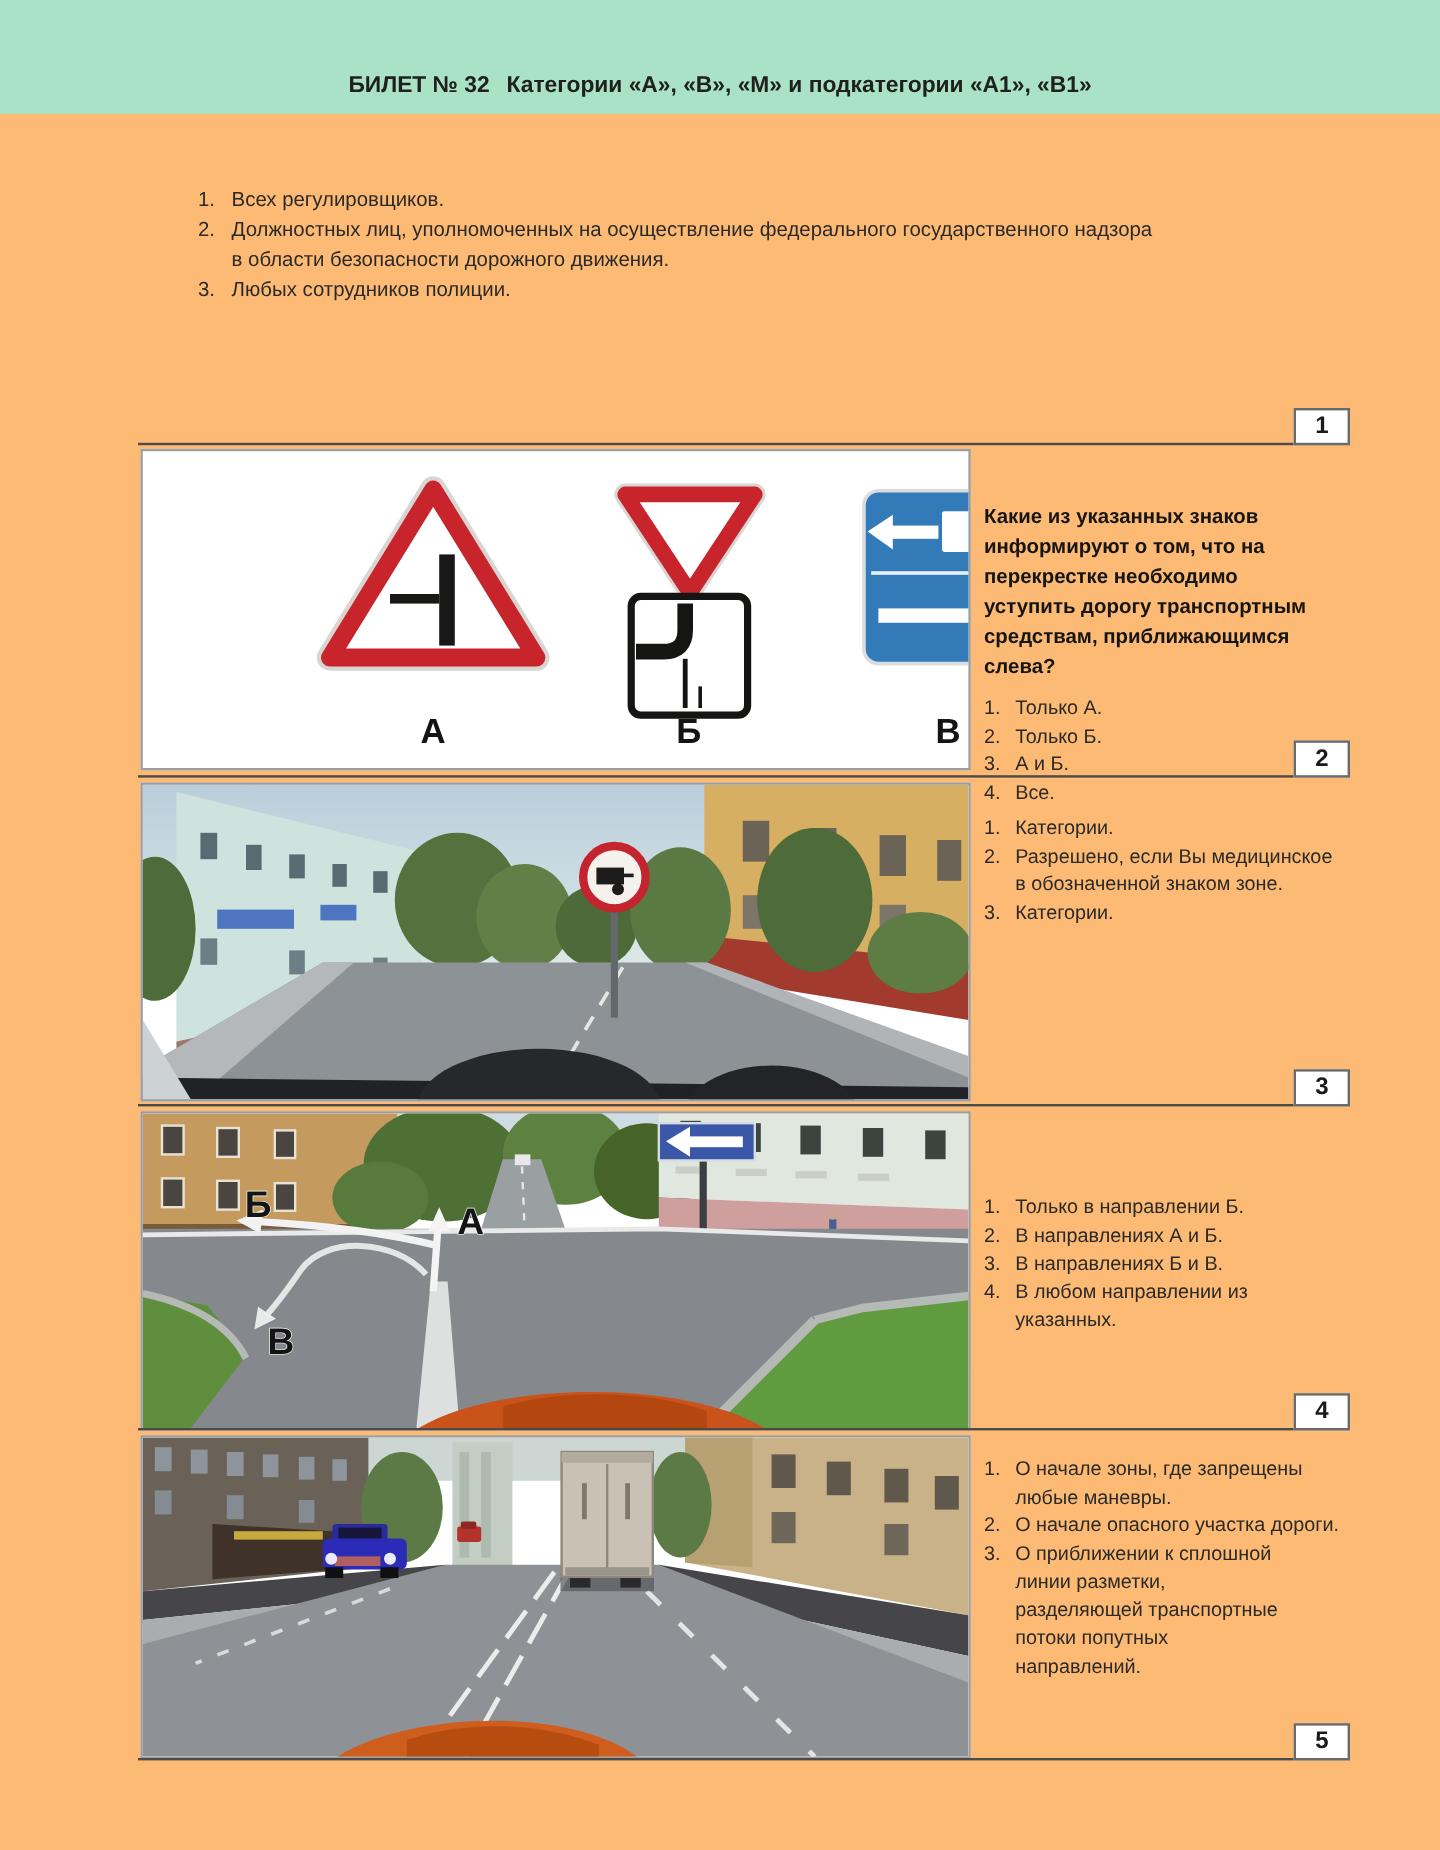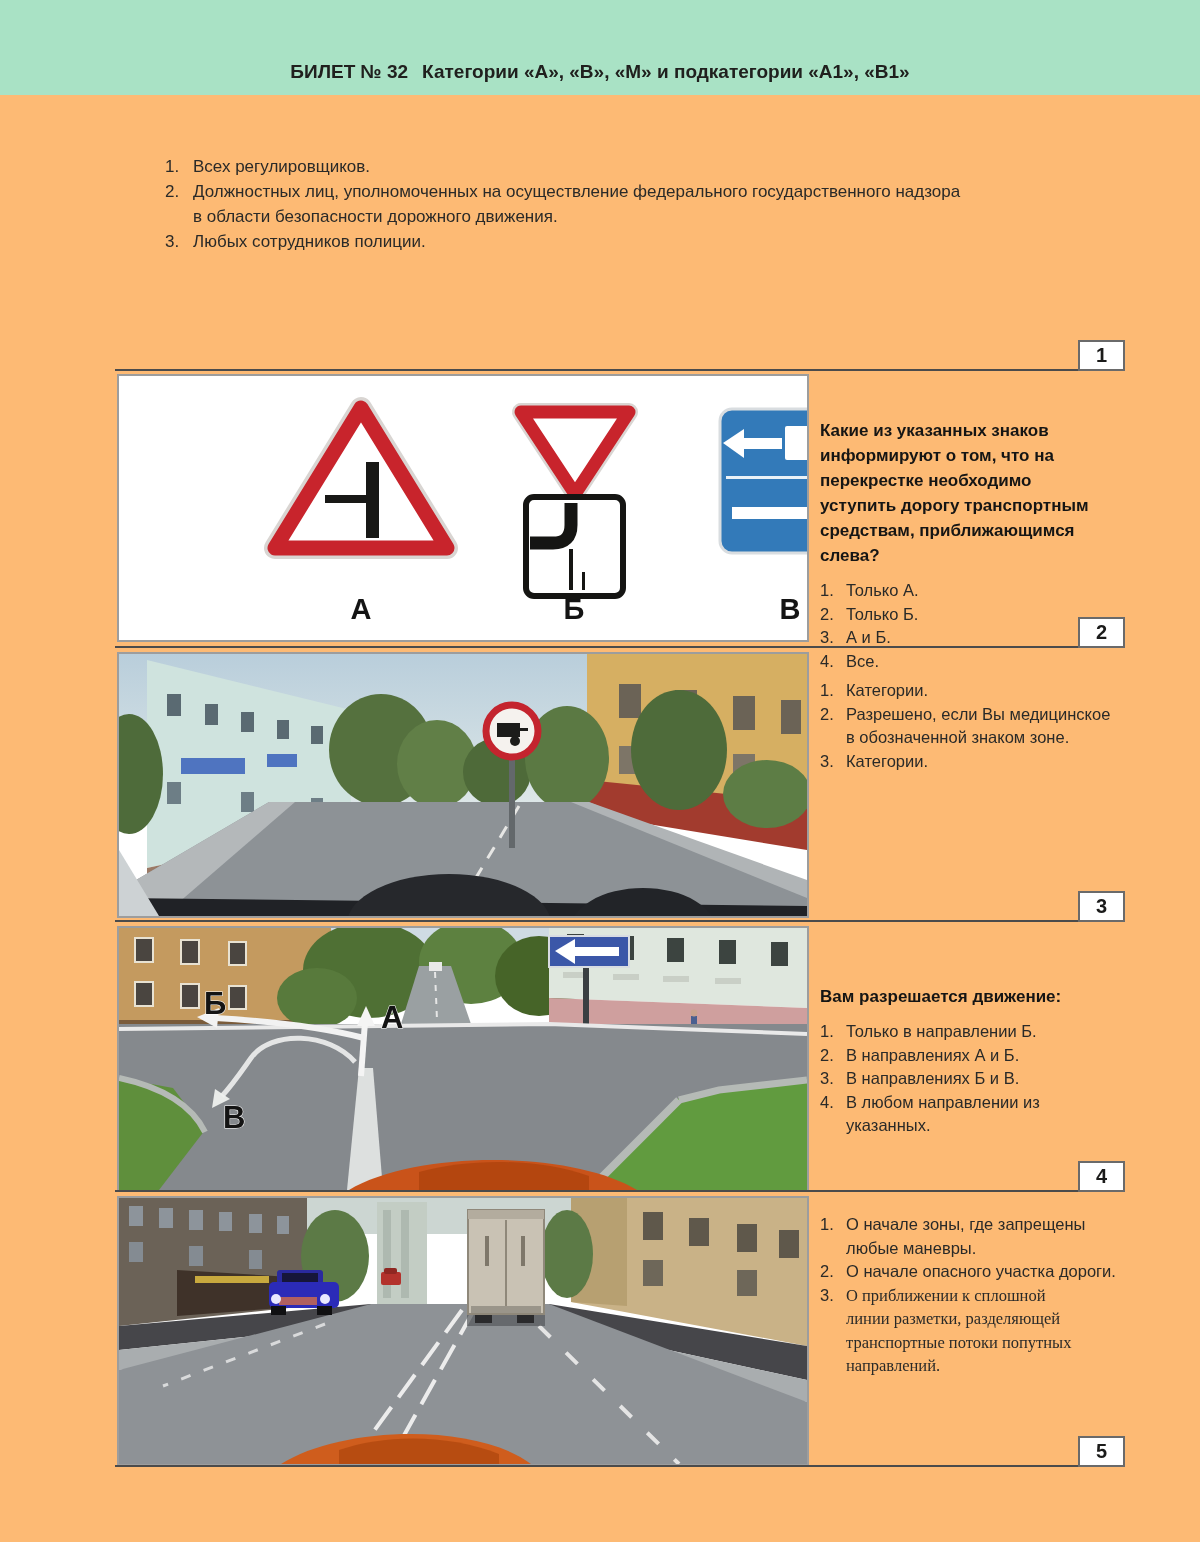--- a/index.html
+++ b/index.html
@@ -289,21 +289,20 @@
       <text x="104" y="200" font-size="31" font-weight="bold" fill="#141414" stroke="#ffffff" stroke-width="1" paint-order="stroke">В</text>
 
       <g>
         <path d="M230,262 C296,222 452,222 518,262 Z" fill="#c9531a"></path>
         <path d="M300,244 C350,230 420,230 470,248 L470,262 L300,262 Z" fill="#a33d08" opacity="0.55"></path>
       </g>
     </svg>
   </div>
 
   <div class="qblock rcol" style="left:820px;top:984px;width:305px;">
-    <div class="question" style="width:300px;">Вам разрешается движение:</div>
     <div class="answers">
       <div class="ans">
           <span class="n">1.</span>
           <span class="t">Только в направлении Б.</span>
         </div>
       <div class="ans">
           <span class="n">2.</span>
           <span class="t">В направлениях А и Б.</span>
         </div>
       <div class="ans">
@@ -406,21 +405,21 @@
       <div class="ans">
           <span class="n">1.</span>
           <span class="t">О начале зоны, где запрещены любые маневры.</span>
         </div>
       <div class="ans">
           <span class="n">2.</span>
           <span class="t">О начале опасного участка дороги.</span>
         </div>
       <div class="ans">
           <span class="n">3.</span>
-          <span class="t" style="width:236px;flex:none;font-family:Liberation Serif, serif;">О приближении к сплошной линии разметки, разделяющей транспортные потоки попутных направлений.</span>
+          <span class="t" style="width:236px;flex:none;">О приближении к сплошной линии разметки, разделяющей транспортные потоки попутных направлений.</span>
         </div>
     </div>
   </div>
 
   <div class="rule" style="top:1465px;"></div>
   <div class="badge" style="top:1436px;">5</div>
 
 </div>
 
 </body></html>

